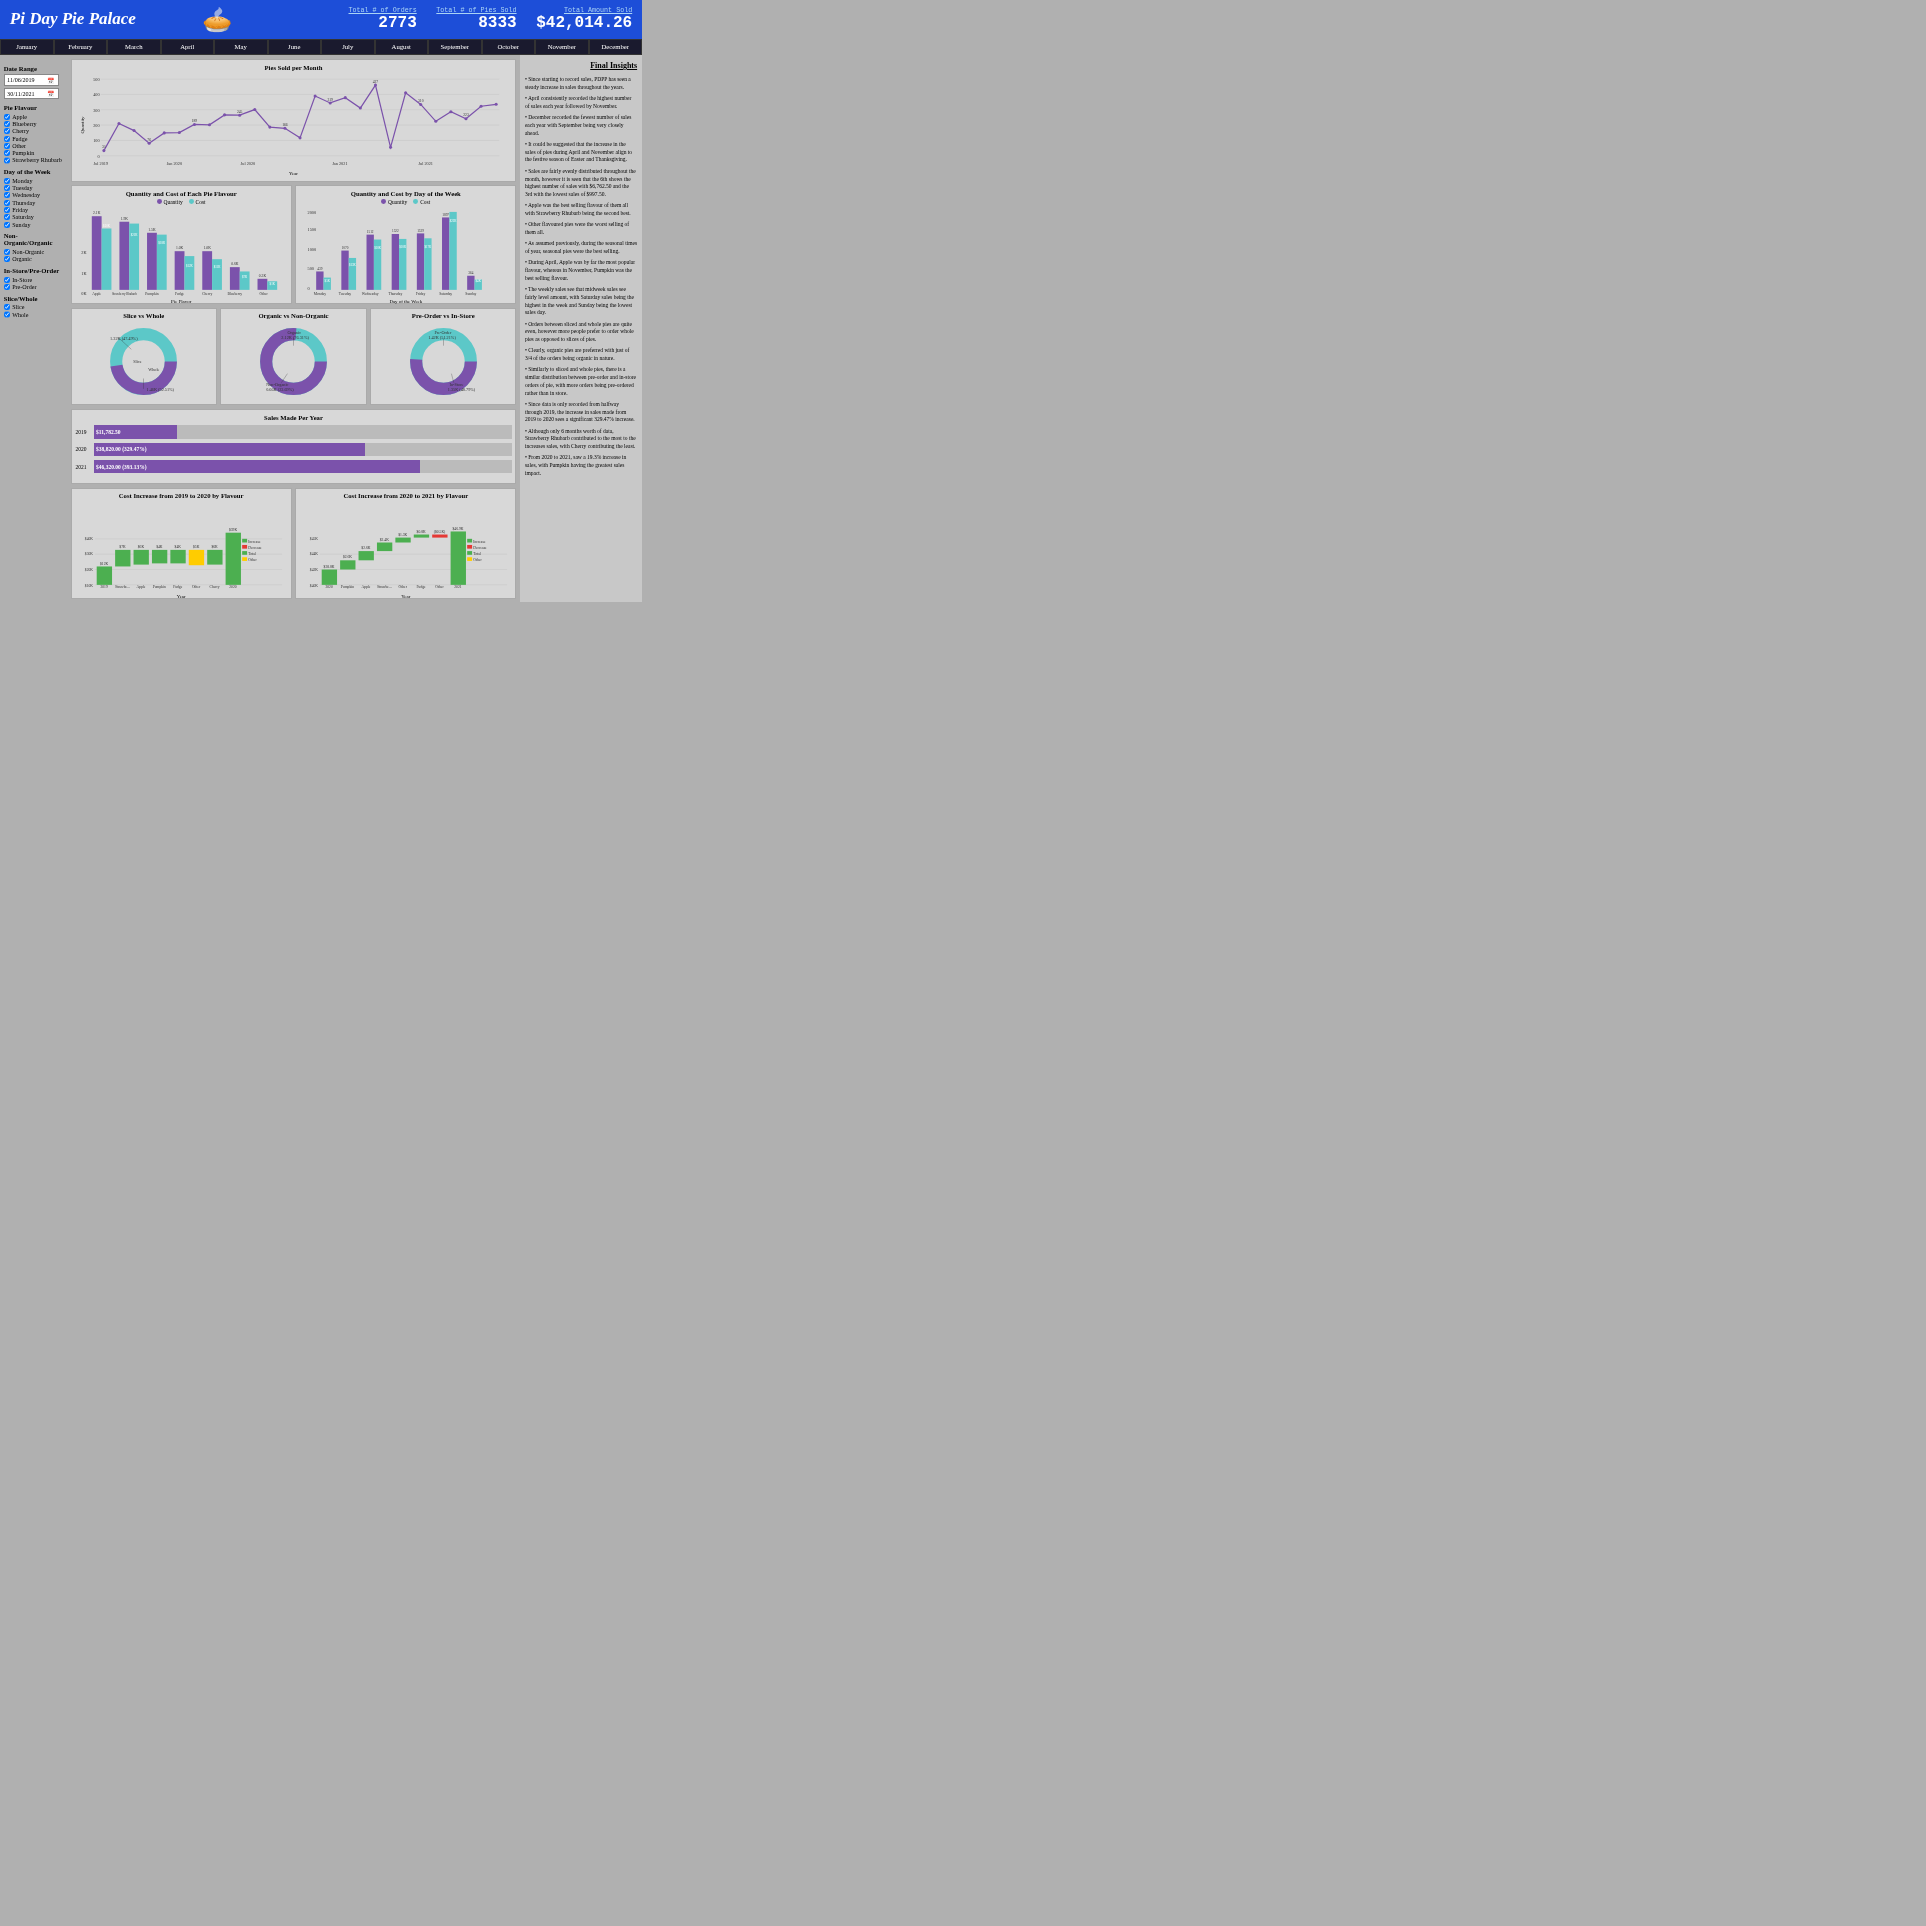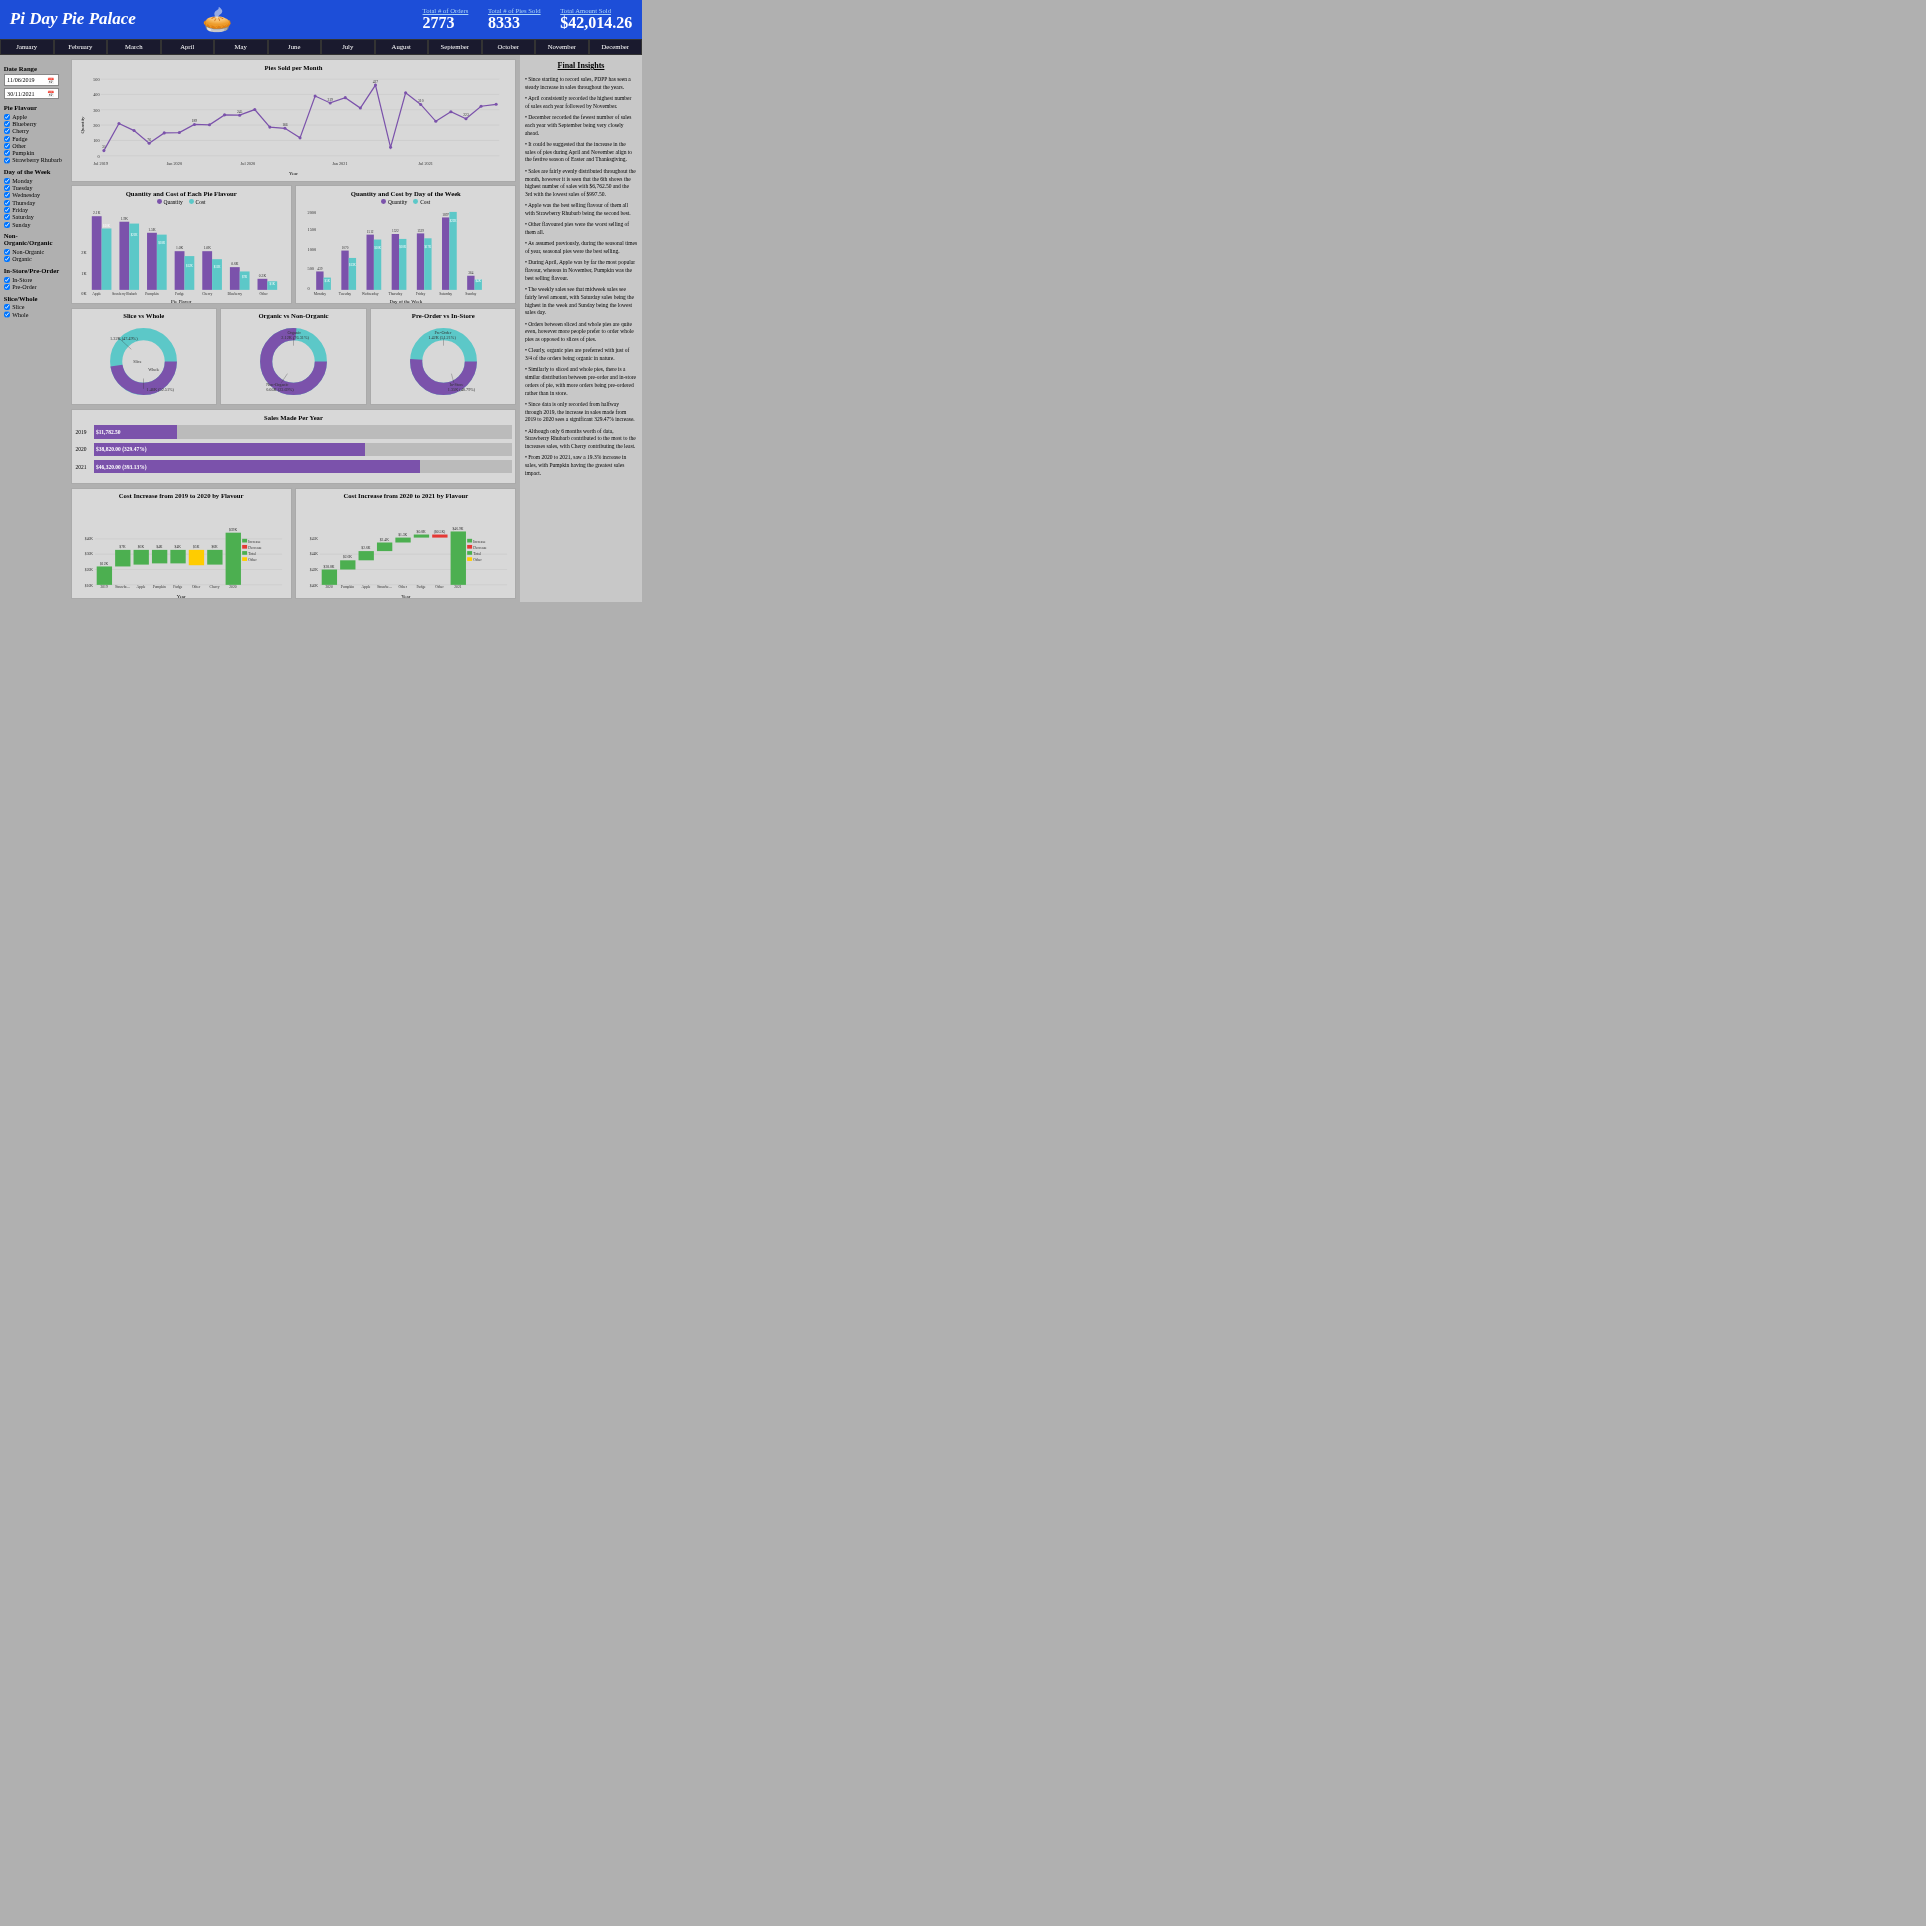--- a/index.html
+++ b/index.html
@@ -26,21 +26,22 @@
     }
     .pie-icon {
       font-size: 24.5px;
     }
     .header-stats {
       display: flex;
       gap: 19.6px;
       margin-left: auto;
     }
     .stat-block {
-      text-align: left;
+      text-align: right;
+      font-family: Liberation Mono, monospace;
     }
     .stat-label {
       color: #aad4f5;
       font-size: 6.7px;
       text-decoration: underline;
     }
     .stat-value {
       color: white;
       font-size: 16px;
       font-weight: bold;
@@ -106,21 +107,21 @@
     }
     .insights-panel {
       width: 122px;
       min-width: 122px;
       background: #c8c8c8;
       padding: 4.9px;
       font-size: 5.5px;
       line-height: 1.4;
     }
     .insights-title {
-      text-align: center;
+      text-align: right;
       font-size: 8px;
       font-weight: bold;
       margin-bottom: 5px;
       text-decoration: underline;
     }
     .insights-text p {
       margin-bottom: 3.7px;
     }
     .chart-box {
       background: #d8d8d8;

